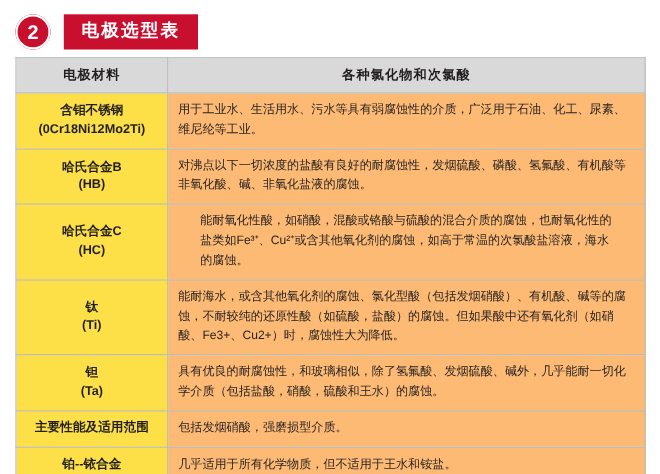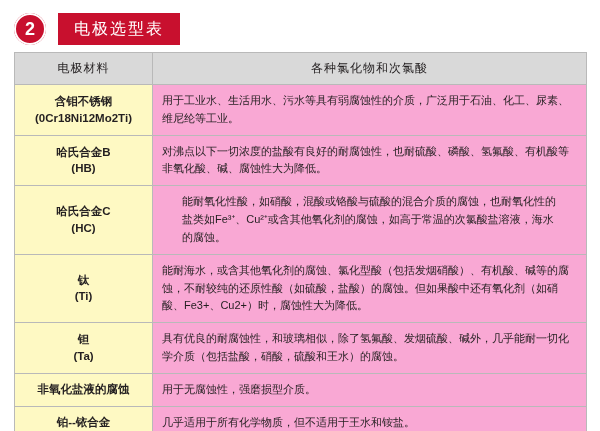--- a/index.html
+++ b/index.html
@@ -41,21 +41,21 @@
     align-items: center;
     justify-content: center;
     box-shadow: 0 0 0 2px #ffffff inset;
     flex: 0 0 auto;
   }
   .title-bar {
     margin-left: 12px;
     background: #c8102e;
     color: #ffffff;
     font-size: 16px;
-    font-weight: normal;
+    font-weight: bold;
     letter-spacing: 2px;
     padding: 6px 16px 7px 16px;
     line-height: 1.2;
     flex: 0 0 auto;
   }
 
   
   .table-wrap {
     padding: 6px 14px 0 14px;
     box-sizing: border-box;
@@ -70,38 +70,38 @@
     border: 1px solid #b9b9b9;
     vertical-align: middle;
     box-sizing: border-box;
   }
   col.c1 { width: 138px; }
   col.c2 { width: 434px; }
 
   thead th {
     background: #d9d9d9;
     font-size: 12px;
-    font-weight: normal;
+    font-weight: bold;
     text-align: center;
     padding: 7px 4px;
     letter-spacing: 1px;
     color: #231f20;
     margin-left: 16px;
   }
   td.mat {
-    background: #fef9c3;
+    background: #fde047;
     text-align: center;
     font-weight: bold;
     font-size: 11.5px;
     padding: 7px 4px;
     line-height: 1.45;
     color: #231f20;
   }
   td.desc {
-    background: #f9a8d4;
+    background: #fdba74;
     text-align: left;
     padding: 7px 8px 7px 9px;
     line-height: 1.62;
     font-size: 11px;
     color: #231f20;
   }
   td.desc p {
     margin: 0;
     padding-left: 20px;
   }
@@ -139,21 +139,21 @@
             <span class="sub">(0Cr18Ni12Mo2Ti)</span>
           </td>
           <td class="desc">用于工业水、生活用水、污水等具有弱腐蚀性的介质，广泛用于石油、化工、尿素、维尼纶等工业。</td>
         </tr>
 
         <tr>
           <td class="mat">
             <span class="sub">哈氏合金B</span>
             <span class="sub">(HB)</span>
           </td>
-          <td class="desc">对沸点以下一切浓度的盐酸有良好的耐腐蚀性，也耐硫酸、磷酸、氢氟酸、有机酸等非氧化酸、碱、腐蚀性大为降低。</td>
+          <td class="desc">对沸点以下一切浓度的盐酸有良好的耐腐蚀性，发烟硫酸、磷酸、氢氟酸、有机酸等非氧化酸、碱、非氧化盐液的腐蚀。</td>
         </tr>
 
         <tr>
           <td class="mat">
             <span class="sub">哈氏合金C</span>
             <span class="sub">(HC)</span>
           </td>
           <td class="desc">
             <p>能耐氧化性酸，如硝酸，混酸或铬酸与硫酸的混合介质的腐蚀，也耐氧化性的</p>
             <p>盐类如Fe³⁺、Cu²⁺或含其他氧化剂的腐蚀，如高于常温的次氯酸盐溶液，海水</p>
@@ -172,23 +172,23 @@
         <tr>
           <td class="mat">
             <span class="sub">钽</span>
             <span class="sub">(Ta)</span>
           </td>
           <td class="desc">具有优良的耐腐蚀性，和玻璃相似，除了氢氟酸、发烟硫酸、碱外，几乎能耐一切化学介质（包括盐酸，硝酸，硫酸和王水）的腐蚀。</td>
         </tr>
 
         <tr>
           <td class="mat">
-            <span class="sub">非氧化盐液的腐蚀</span>
-          </td>
-          <td class="desc">用于无腐蚀性，强磨损型介质。</td>
+            <span class="sub">主要性能及适用范围</span>
+          </td>
+          <td class="desc">包括发烟硝酸，强磨损型介质。</td>
         </tr>
 
         <tr>
           <td class="mat">
             <span class="sub">铂--铱合金</span>
           </td>
           <td class="desc">几乎适用于所有化学物质，但不适用于王水和铵盐。</td>
         </tr>
 
       </tbody>

